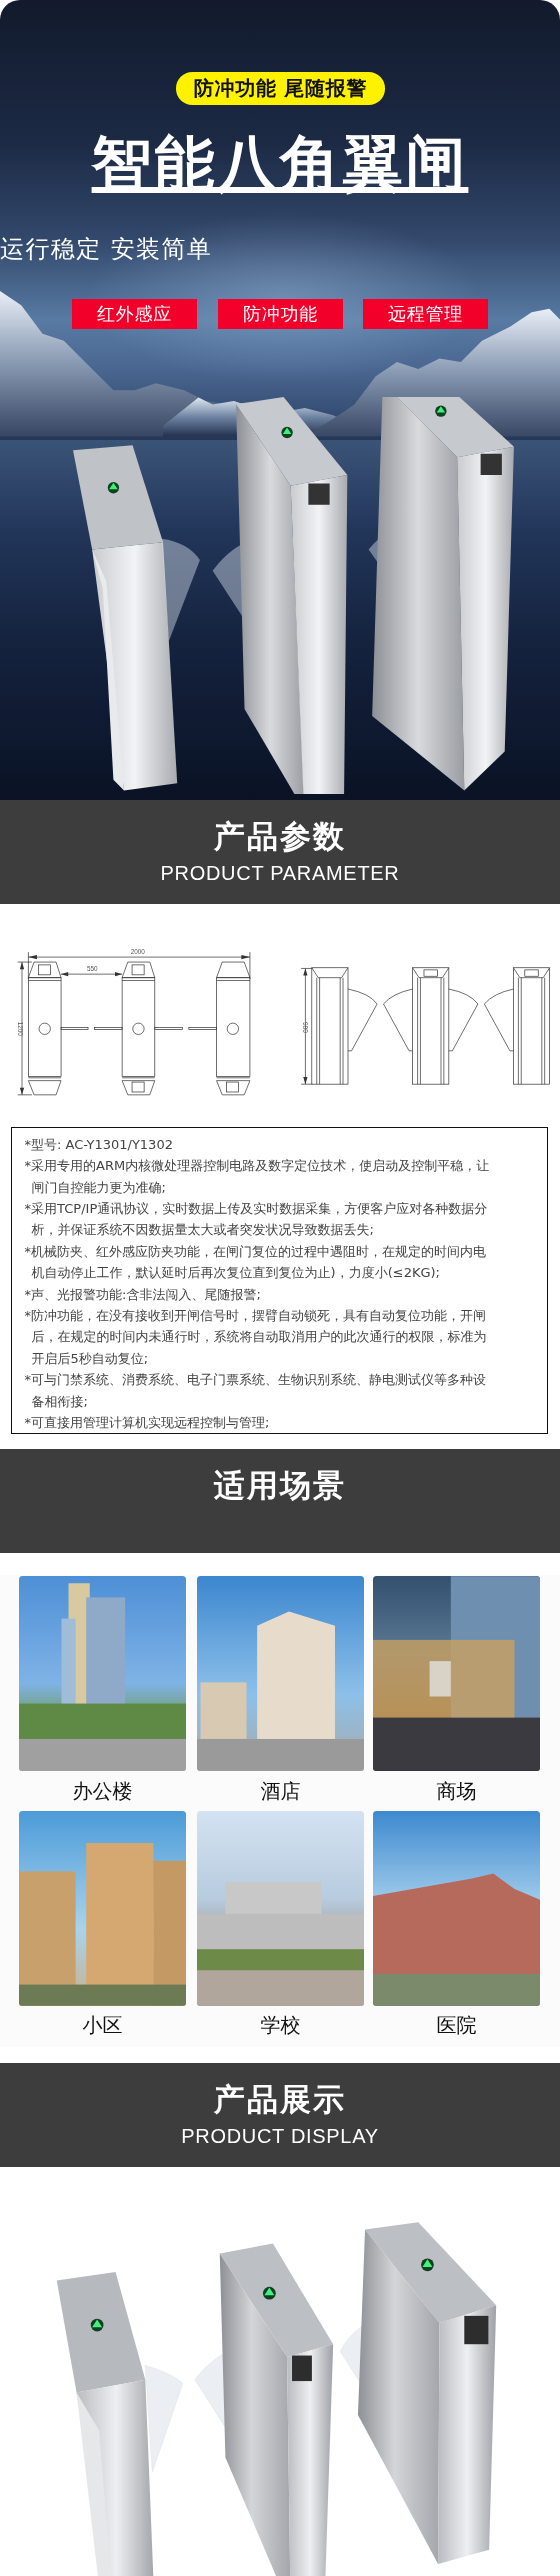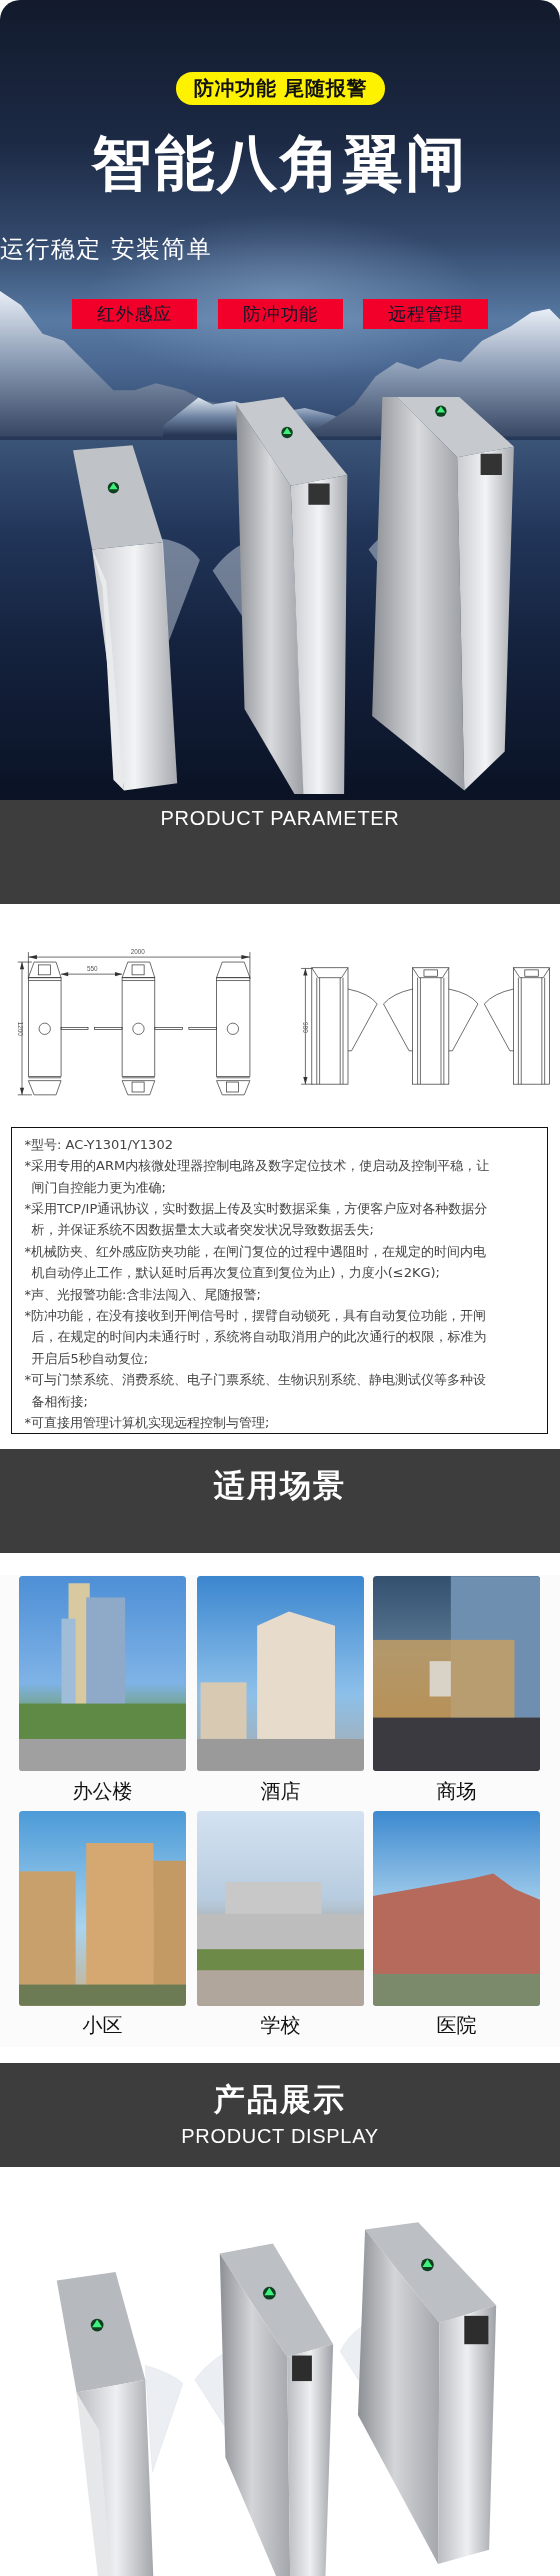--- a/index.html
+++ b/index.html
@@ -10,23 +10,23 @@
   .hero { position: absolute; left: 0; top: 0; width: 560px; height: 800px; overflow: hidden;
     background: linear-gradient(180deg, #121a2c 0%, #1c2a45 18%, #33496c 30%, #587aa3 40%, #4a6791 46%, #1f3153 58%, #14223c 72%, #0b1428 88%, #070d1d 100%); }
   .hero .glow { position: absolute; left: 85px; top: 213px; width: 397px; height: 170px; border-radius: 50%;
     background: radial-gradient(ellipse at center, rgba(150,180,215,0.45), rgba(150,180,215,0) 70%); }
   .mountains { position: absolute; left: 0; top: 284px; width: 560px; height: 234px; }
   .lake { position: absolute; left: 0; top: 440px; width: 560px; height: 360px;
     background: linear-gradient(180deg, #3a5478 0%, #22365a 25%, #15233f 55%, #0a1224 100%); }
   .pill { position: absolute; left: 176px; top: 72px; width: 209px; height: 33px; border-radius: 16.3px; background: #fff200;
     color: #111; font-size: 20px; line-height: 33px; text-align: center; font-weight: bold; letter-spacing: 0.7px; }
   .hero-title { position: absolute; left: 0; top: 128px; width: 560px; text-align: center; color: #fff;
-    font-size: 60px; font-weight: bold; letter-spacing: 2.8px; line-height: 71px; }
+    font-size: 60px; font-weight: bold; letter-spacing: 2.8px; line-height: 71px; text-decoration: underline; }
   .hero-sub { position: absolute; left: 0; top: 234px; width: 560px; text-align: left; color: #fff; font-size: 24px; line-height: 30px; letter-spacing: 1.4px; }
-  .badge { position: absolute; top: 299px; height: 30px; width: 125px; background: #f2002a; color: #0f172a; font-size: 18px;
+  .badge { position: absolute; top: 299px; height: 30px; width: 125px; background: #f2002a; color: #ffffff; font-size: 18px;
     line-height: 30px; text-align: center; letter-spacing: 0.7px; }
   .turnstiles { position: absolute; left: 0; top: 397px; width: 560px; height: 397px; }
 
   
   .sec-head { position: absolute; left: 0; width: 560px; height: 104px; background: #3d3d3d; text-align: center; color: #fff; }
   .sec-head .cn { display: block; font-size: 31px; font-weight: bold; line-height: 37px; margin-top: 18.4px; letter-spacing: 2.1px; }
   .sec-head .en { display: block; font-size: 20px; line-height: 25.5px; margin-top: 5.7px; letter-spacing: 0.7px; font-family: "Liberation Sans", sans-serif; }
 
   
   .drawing { position: absolute; }
@@ -112,20 +112,21 @@
       <polygon points="540,-20 615,-30 725,70 645,85" fill="#c6c9cd"></polygon>
       <polygon points="540,-20 645,85 655,555 525,450" fill="url(#steelDark)"></polygon>
       <polygon points="645,85 725,70 712,500 655,555" fill="url(#steel)"></polygon>
       <rect x="678" y="80" width="30" height="30" fill="#333"></rect>
       <circle cx="622" cy="20" r="8" fill="#0f4020"></circle>
         <polygon points="622,13 628,22 616,22" fill="#3ef07a"></polygon>
     </svg>
   </section>
 
   <div class="sec-head" style="top:800px">
+    <span class="cn">产品参数</span>
     <span class="en">PRODUCT PARAMETER</span>
   </div>
 
   <svg class="drawing" style="left:0;top:901px;width:284px;height:213px" viewBox="0 0 400 300">
     <g fill="none" stroke="#333" stroke-width="1">
       <line x1="40" y1="79" x2="352" y2="79"></line>
       <line x1="40" y1="72" x2="40" y2="110"></line>
         <line x1="352" y1="72" x2="352" y2="110"></line>
       <line x1="86" y1="103" x2="172" y2="103"></line>
       <line x1="31" y1="86" x2="31" y2="273"></line>

